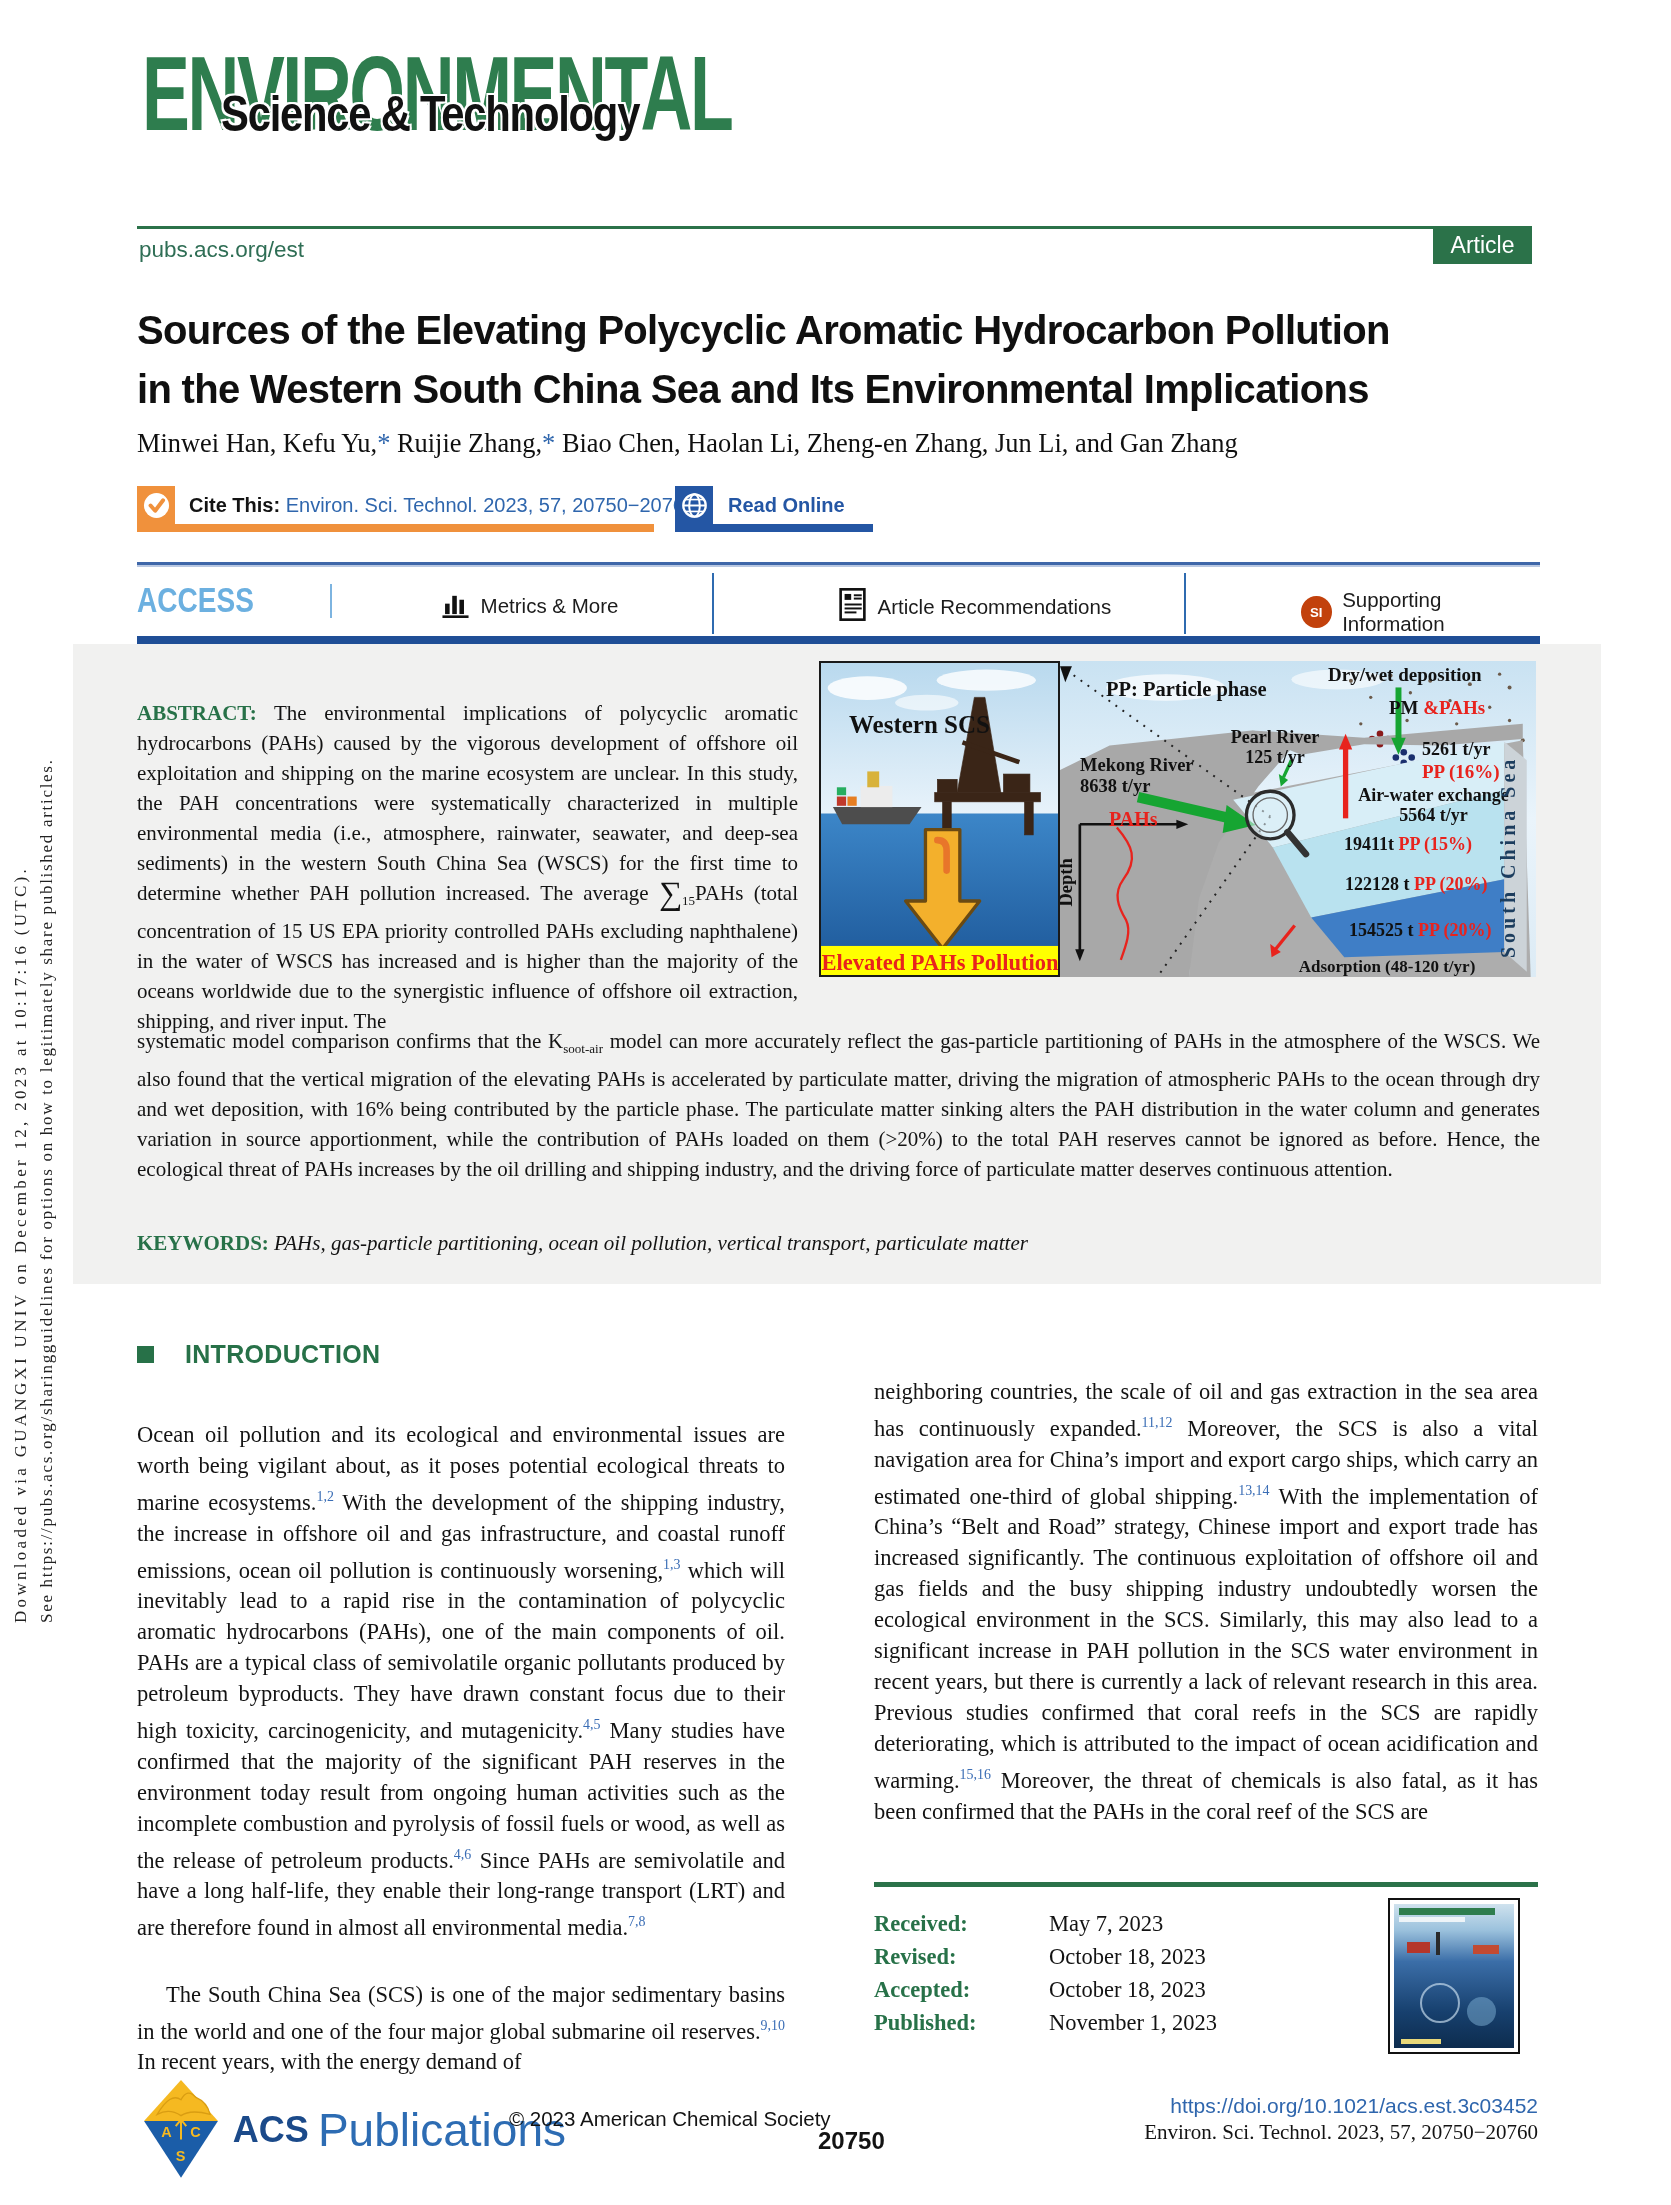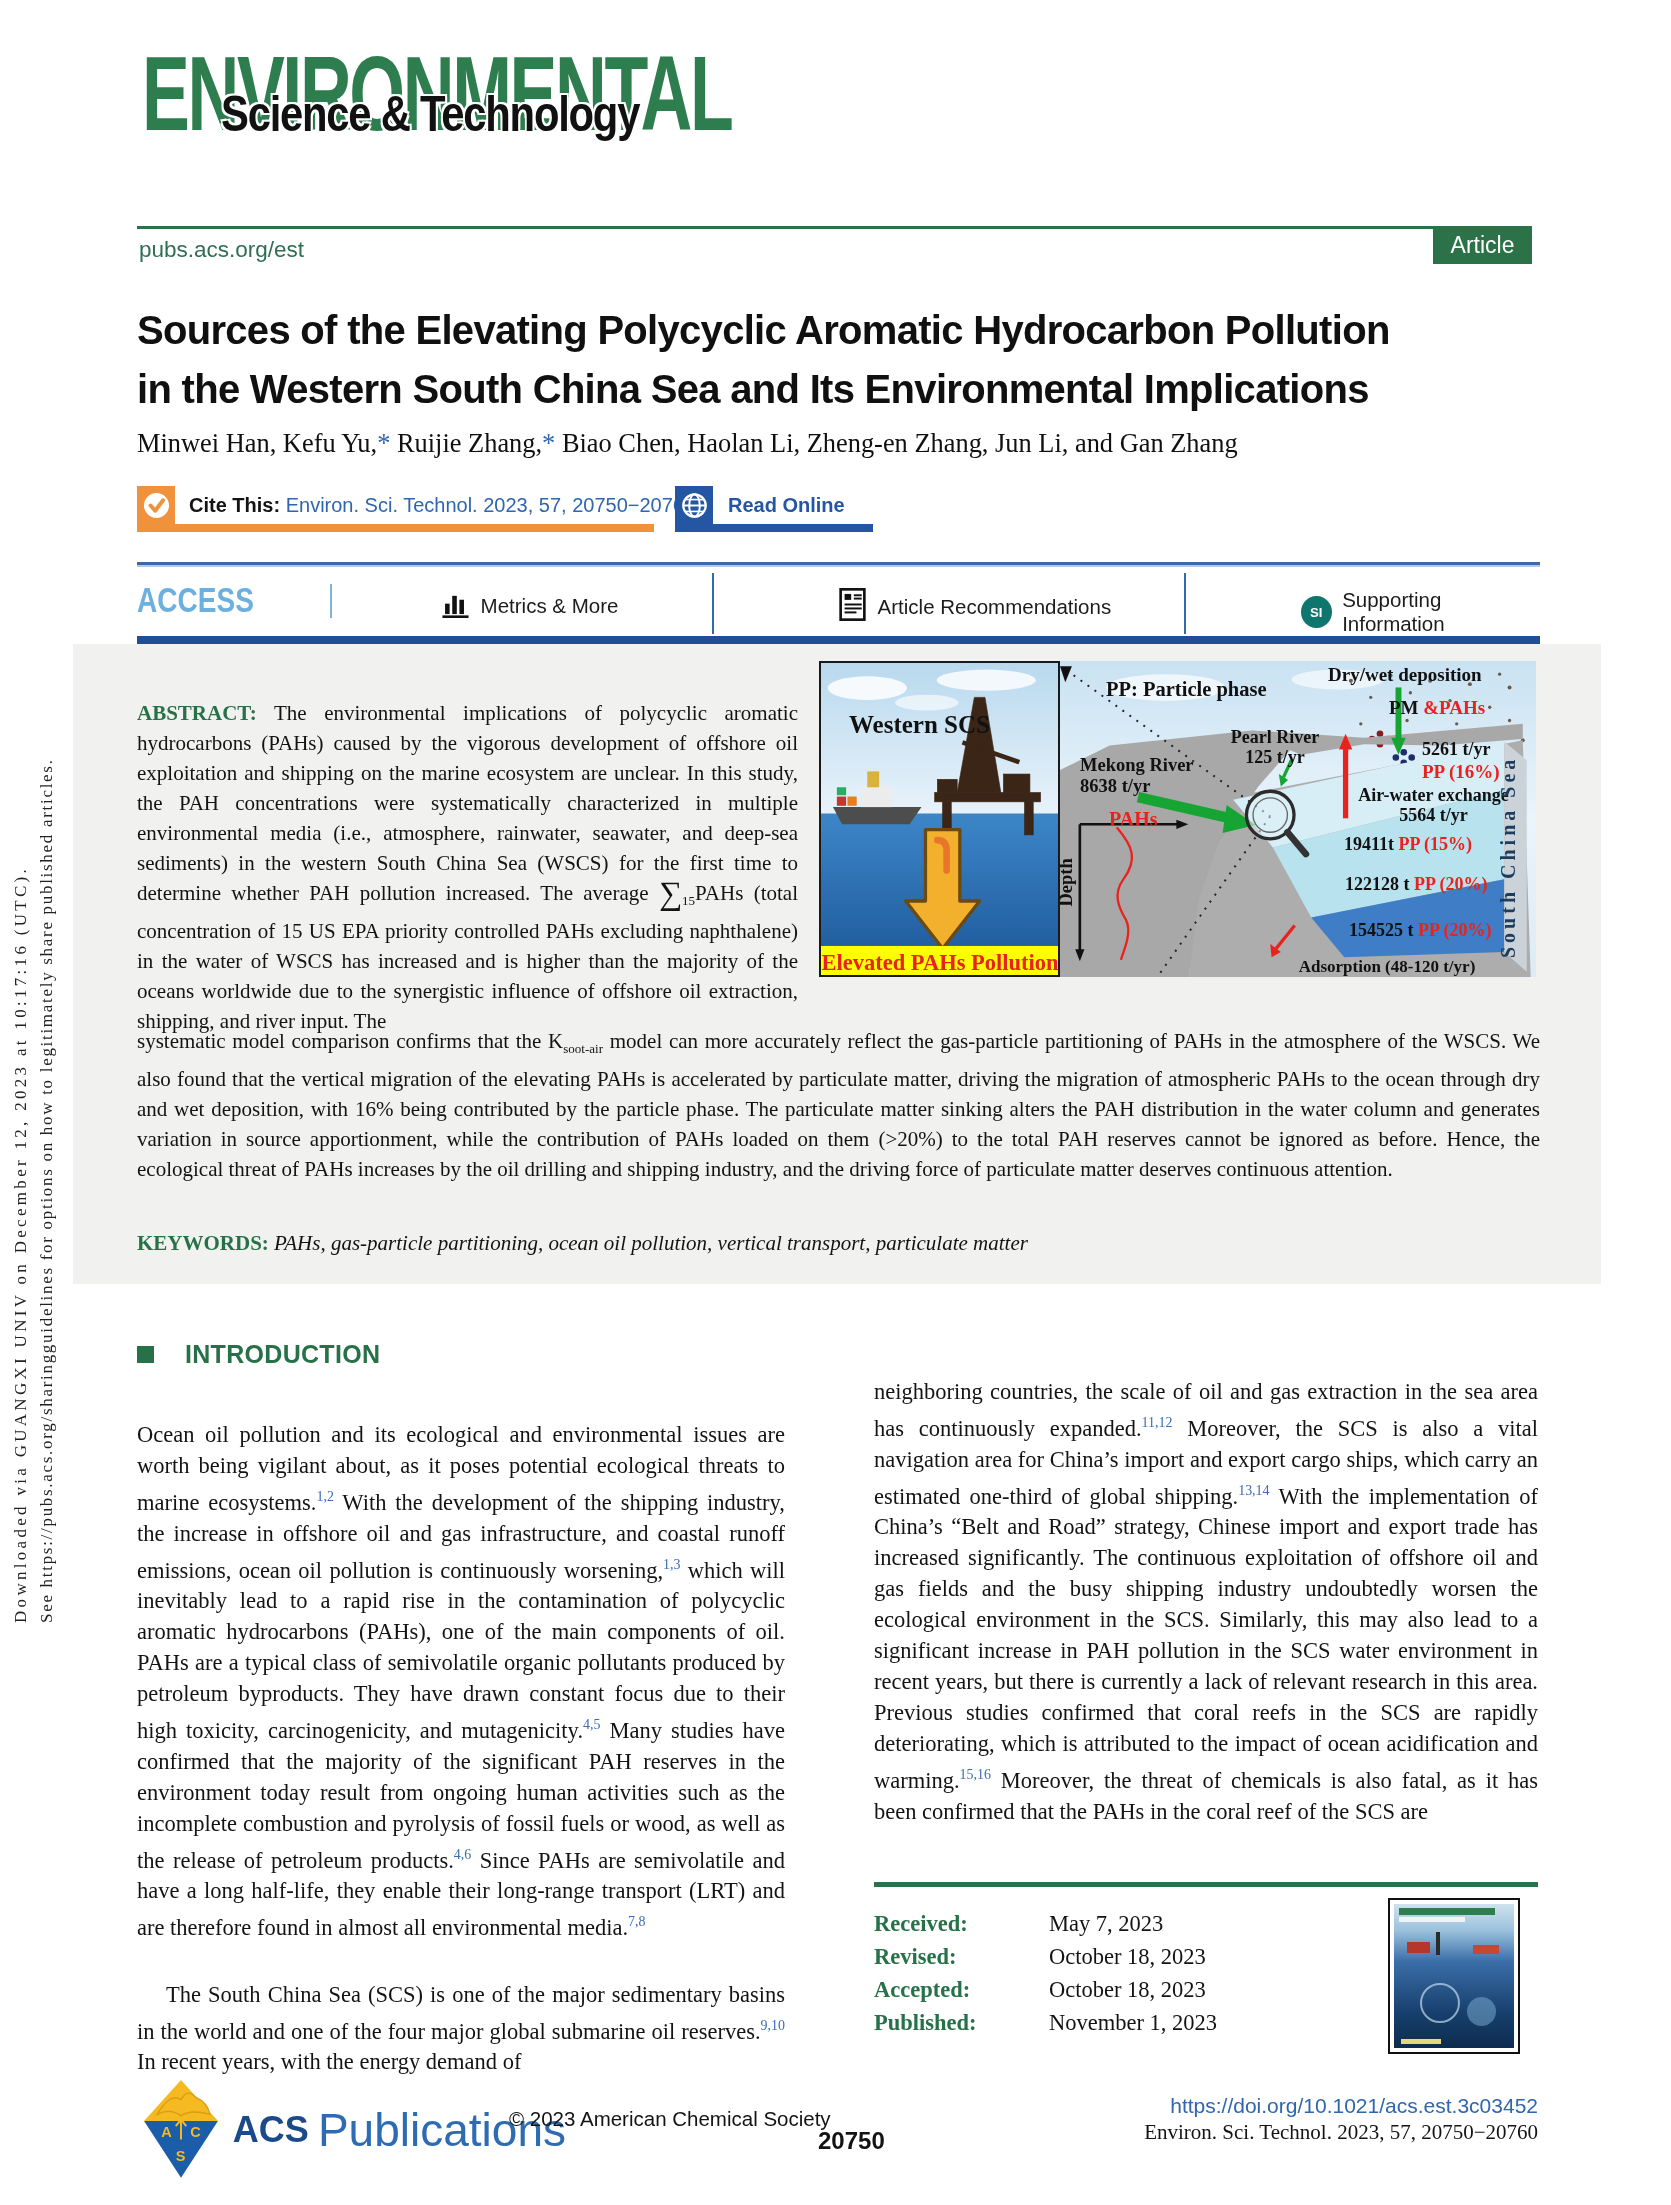--- a/index.html
+++ b/index.html
@@ -159,21 +159,21 @@
         <line x1="10" y1="25" x2="36" y2="25" stroke="#111" stroke-width="3"></line>
         <line x1="10" y1="31" x2="36" y2="31" stroke="#111" stroke-width="3"></line>
         <line x1="10" y1="37" x2="28" y2="37" stroke="#111" stroke-width="3"></line>
       </svg>
     </span>
     <span>Article Recommendations</span>
   </div>
   <div class="abs vdiv" style="left:1047px; top:-2.6px; height:61px;"></div>
 
   <div class="abs acc-item" style="left:1164px; top:12px;">
-    <span style="width:32px;height:32px;background:#0f766e;border-radius:50%;display:flex;align-items:center;justify-content:center;">
+    <span style="width:32px;height:32px;background:#c2410c;border-radius:50%;display:flex;align-items:center;justify-content:center;">
       <span style="color:#fff;font-family:'Liberation Sans',sans-serif;font-weight:bold;font-size:13.2px;">SI</span>
     </span>
     <span>Supporting Information</span>
   </div>
 </div>
 
 <div class="abs thick-blue" style="left:137px; top:636px; width:1403px; height:8.6px;"></div>
 
 <div class="abs gray-panel" style="left:73px; top:644px; width:1528px; height:640px;"></div>
 

